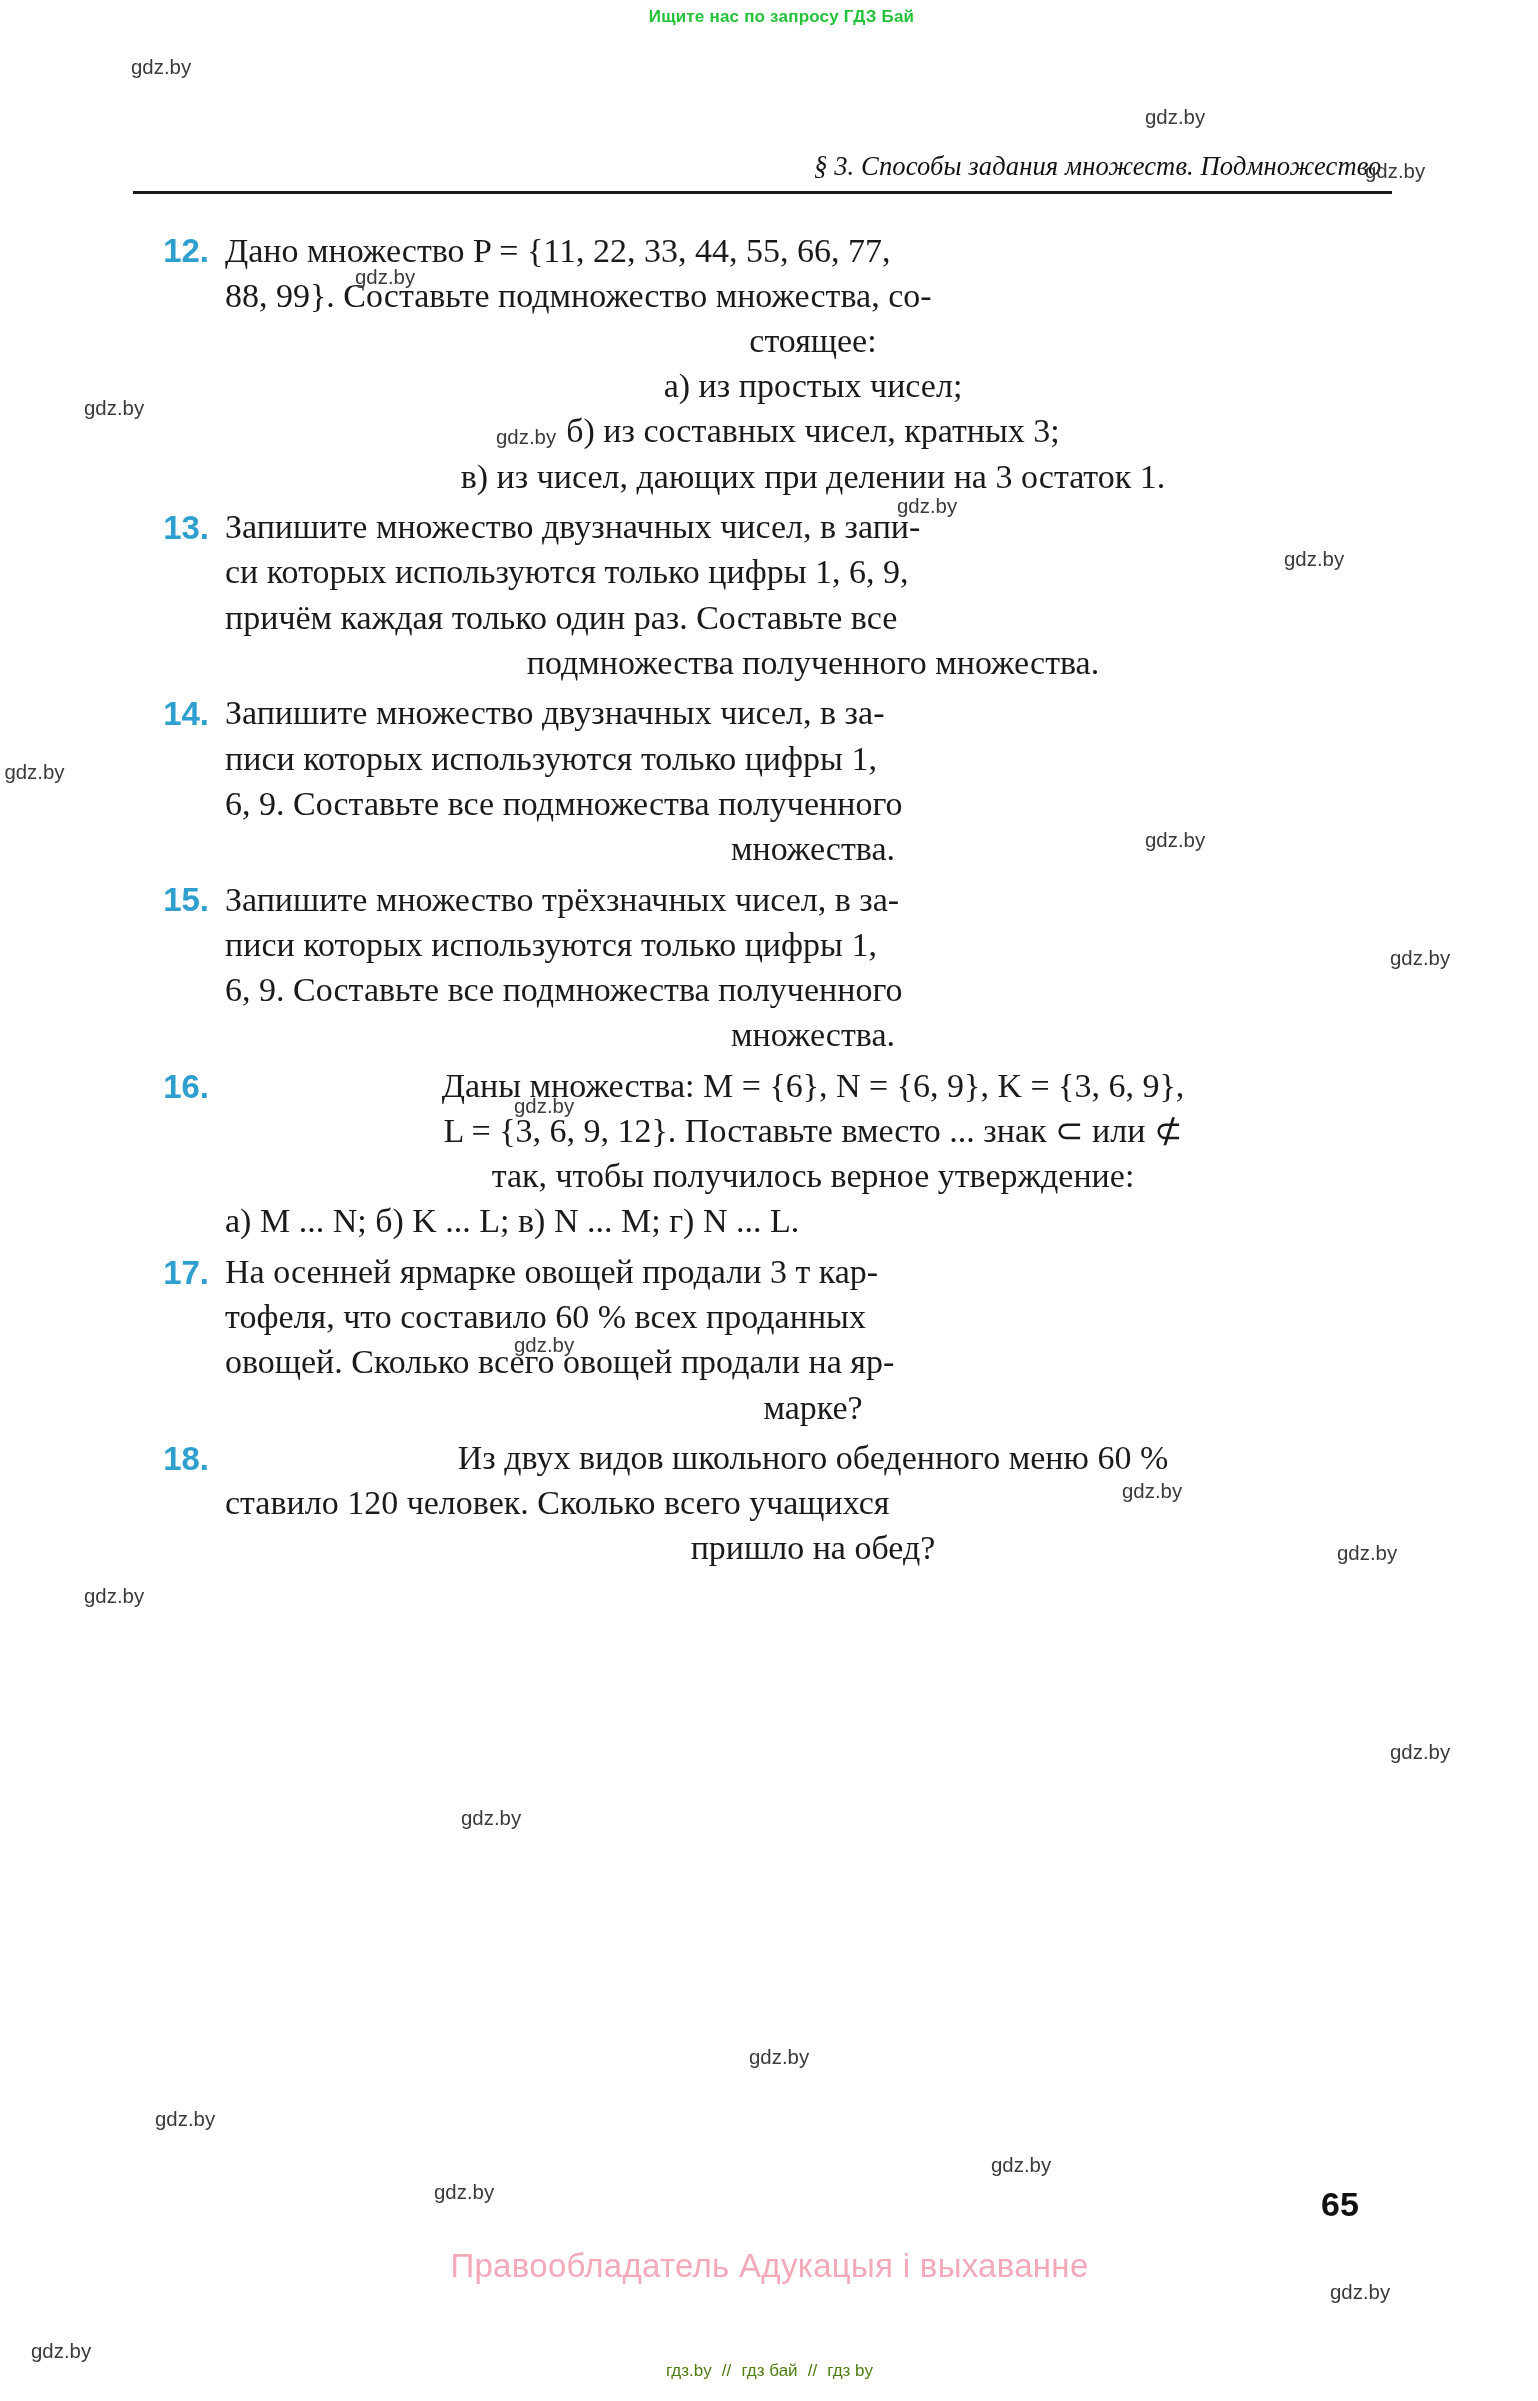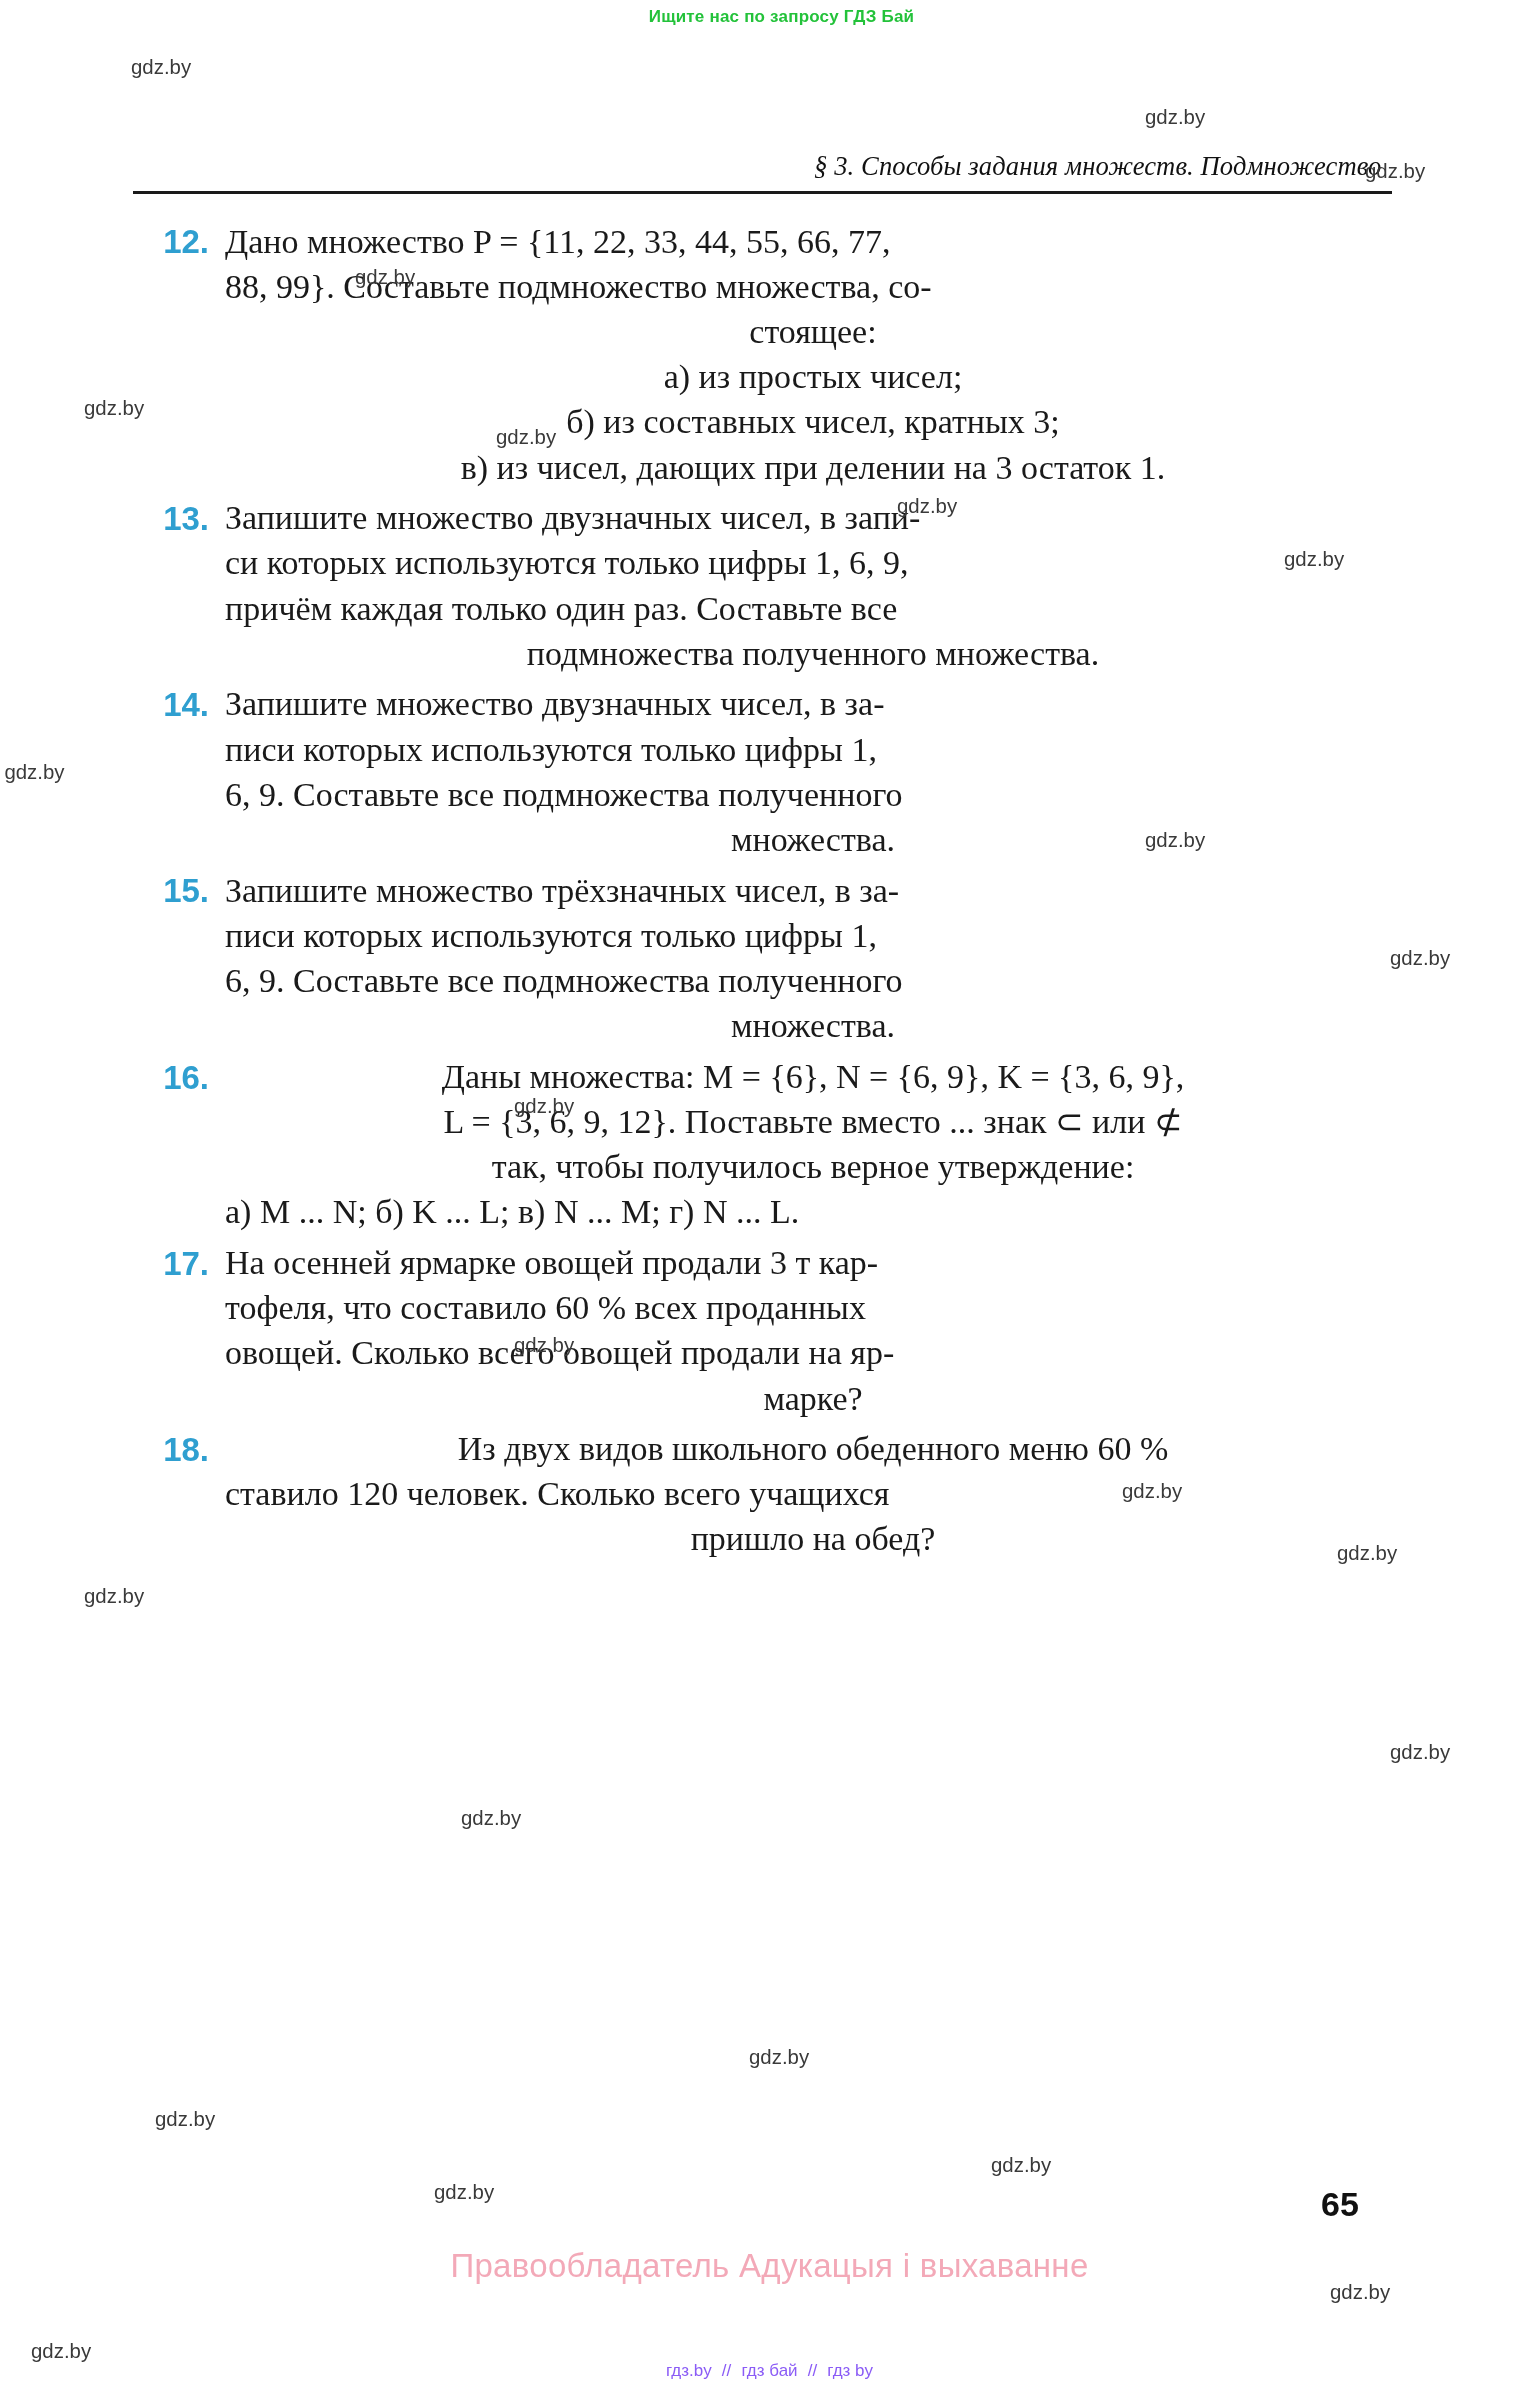--- a/index.html
+++ b/index.html
@@ -49,21 +49,21 @@
   }
   .rule {
     margin-top: 8.9px;
     height: 2.7px;
     background: #1a1a1a;
     width: 1259px;
   }
 
   
   .exercises {
-    margin-top: 25px;
+    margin-top: 34px;
   }
   .ex {
     display: flex;
     align-items: flex-start;
     margin-bottom: 5.3px;
   }
   .ex-num {
     flex: 0 0 76px;
     text-align: right;
     padding-right: 16px;
@@ -125,21 +125,21 @@
 
   
   .footer-links {
     position: absolute;
     left: 0;
     top: 2361px;
     width: 100%;
     text-align: center;
     font-family: "Liberation Sans", sans-serif;
     font-size: 17px;
-    color: #8b5cf6;
+    color: #4d7c0f;
   }
   .footer-links span { margin: 0 2.7px; }
 
   
   .wm {
     position: absolute;
     font-family: "Liberation Sans", sans-serif;
     font-size: 20.4px;
     color: #3a3a3a;
     white-space: nowrap;

